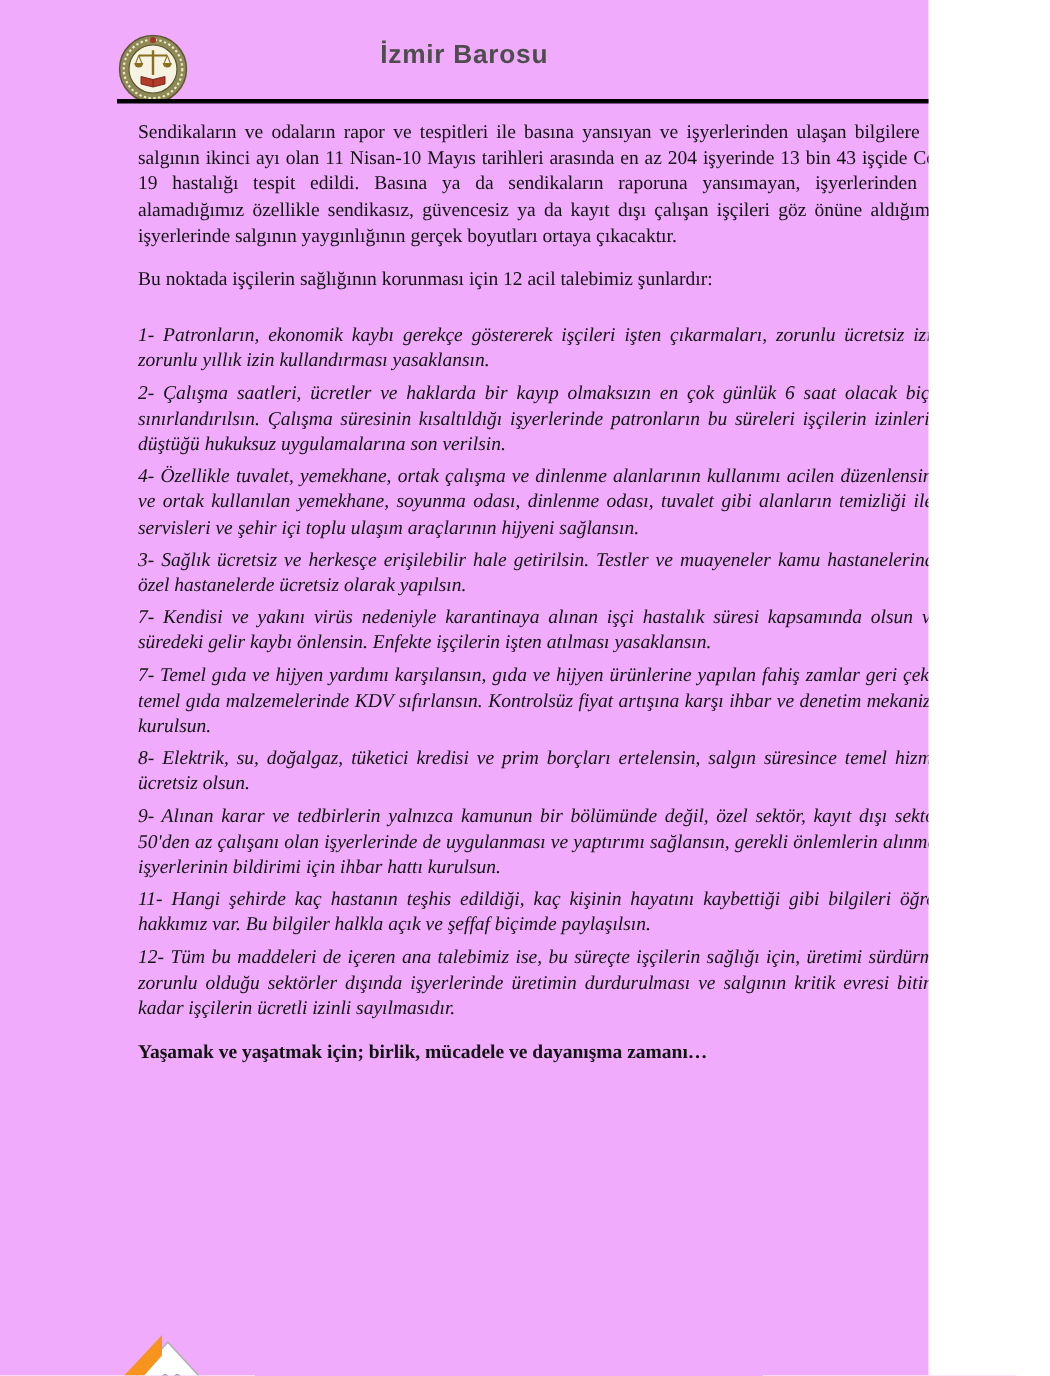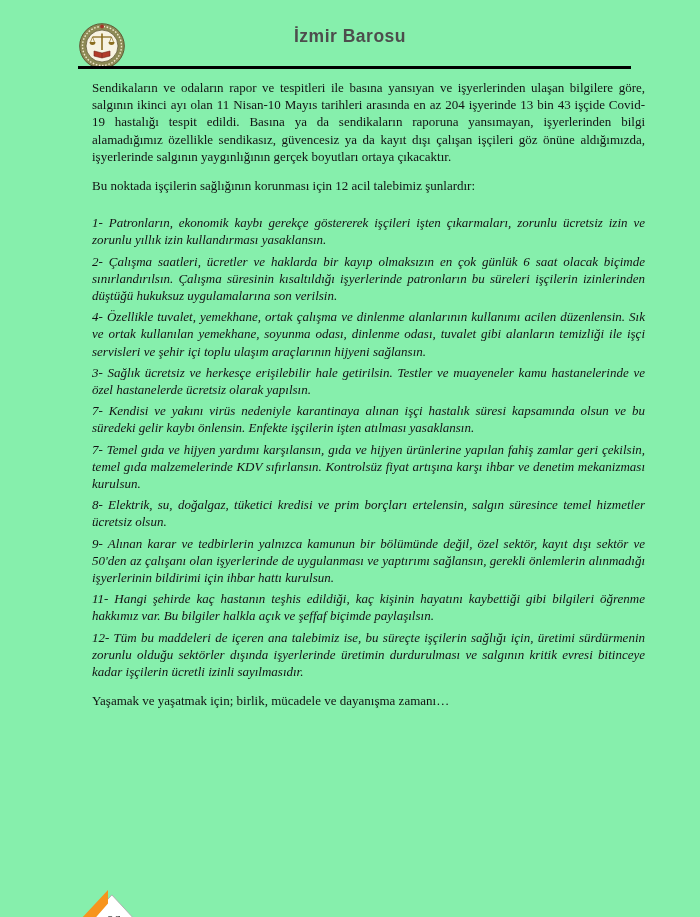--- a/index.html
+++ b/index.html
@@ -1,17 +1,17 @@
 <!DOCTYPE html>
 <html lang="tr"><head>
 <meta charset="utf-8">
 <style>
   html,body{margin:0;padding:0;background:#ffffff;}
   body{width:700px;height:917px;font-family:"Liberation Serif", serif;color:#121212;}
-  .page{position:relative;width:700px;height:917px;background:#86efac;overflow:hidden;}
+  .page{position:relative;width:619px;height:917px;background:#f0abfc;overflow:hidden;}
 
   
   .logo{position:absolute;left:79px;top:23px;width:46px;height:46px;}
   .page-title{
     position:absolute;left:0;right:0;top:26px;margin:0;
     text-align:center;
     font-family:"Liberation Sans", sans-serif;
     font-size:17.5px;font-weight:bold;color:#4d4d4d;letter-spacing:0.5px;
   }
   .header-rule{position:absolute;left:78px;top:66px;width:553px;height:3px;background:#000;}
@@ -19,21 +19,21 @@
   
   .doc-body{
     position:absolute;left:92px;top:79px;width:553px;
     font-size:13px;line-height:17.2px;text-align:justify;
     hyphens:auto;-webkit-hyphens:auto;
   }
   .doc-body p{margin:0;}
   .p-intro{margin-bottom:12px !important;}
   .p-lead{margin-bottom:20px !important;}
   .p-item{margin-bottom:4px !important;font-style:italic;}
-  .p-closing{margin-top:12px !important;font-weight:normal;}
+  .p-closing{margin-top:12px !important;font-weight:bold;}
 
   
   .page-marker{position:absolute;left:79px;top:890px;width:58px;height:62px;}
   .page-marker svg{display:block;}
   .page-marker text{
     font-family:"Liberation Serif", serif;font-size:15px;fill:#1a1a1a;
   }
 </style>
 </head>
 <body>

